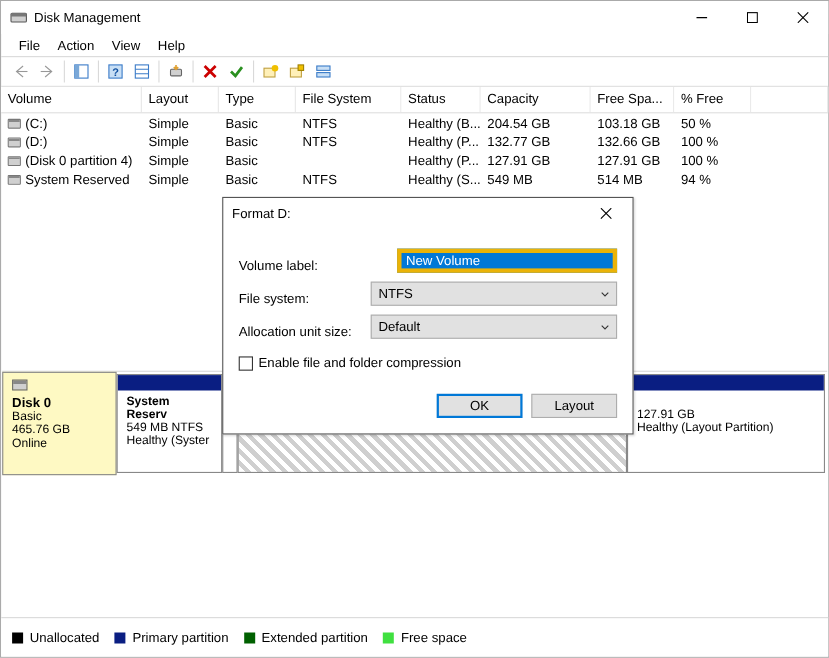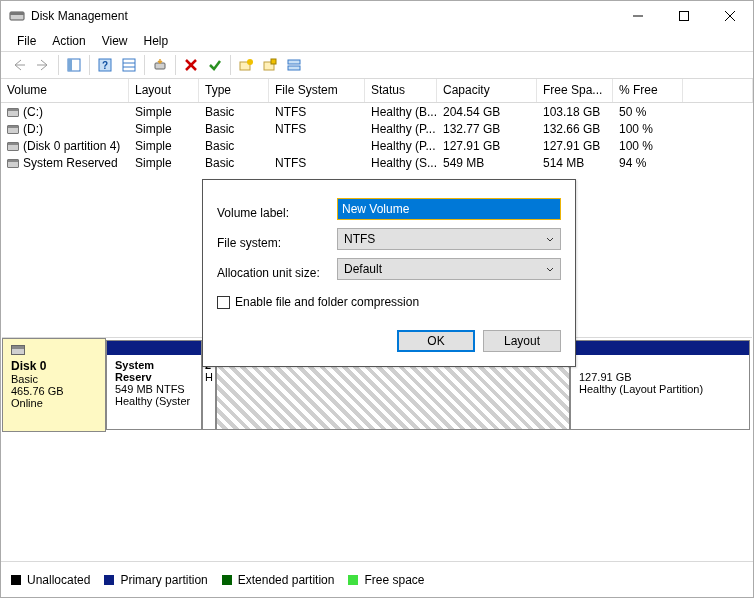--- a/index.html
+++ b/index.html
@@ -56,21 +56,21 @@
     .legend .sw { width: 10px; height: 10px; display: inline-block; }
 
     
     .dialog { position: absolute; left: 201px; top: 178px; width: 374px; background: #fff; border: 1px solid #555; box-shadow: 1px 1px 2px rgba(0,0,0,0.15); font-size: 12px; }
     .dialog-title { height: 28px; display: flex; align-items: center; padding: 0 8px; }
     .dialog-title .t { font-size: 12px; }
     .dialog-title .close { margin-left: auto; width: 32px; height: 24px; display: flex; align-items: center; justify-content: center; }
     .dialog-body { padding: 10px 14px 14px 14px; }
     .form-row { display: flex; align-items: flex-end; height: 30px; }
     .form-row .lbl { width: 120px; }
-    .form-row input[type=text] { flex: 1; height: 22px; border: 1px solid #eab308; padding: 0 4px; font-size: 12px; }
+    .form-row input[type=text] { flex: 1; height: 22px; border: 4px solid #eab308; padding: 0 4px; font-size: 12px; margin-left: 24px; }
     .form-row input.sel { background: #0078d7; color: #fff; }
     .form-row .select { flex: 1; height: 22px; border: 1px solid #adadad; background: #e1e1e1; padding: 0 6px; display: flex; align-items: center; position: relative; }
     .form-row .select .caret { position: absolute; right: 6px; }
     .chk-row { display: flex; align-items: center; height: 20px; gap: 5px; }
     .chk { width: 13px; height: 13px; border: 1px solid #333; display: flex; align-items: center; justify-content: center; font-size: 10px; background: #fff; }
     .dialog-buttons { display: flex; justify-content: flex-end; gap: 8px; padding-top: 18px; }
     .dialog-buttons button { width: 78px; height: 22px; font-size: 12px; border: 1px solid #adadad; background: #e1e1e1; }
     .dialog-buttons button.primary { border: 2px solid #0078d7; background: #e1e1e1; }
   </style>
 </head>
@@ -278,20 +278,29 @@
   <span>Unallocated</span>
   <span class="sw" style="background:#0a1e82;margin-left:8px"></span>
   <span>Primary partition</span>
   <span class="sw" style="background:#006000;margin-left:8px"></span>
   <span>Extended partition</span>
   <span class="sw" style="background:#40e040;margin-left:8px"></span>
   <span>Free space</span>
 </div>
 
 <div class="dialog">
+  <div class="dialog-title">
+    <span class="t">Format D:</span>
+    <div class="close">
+      <svg width="10" height="10" viewBox="0 0 10 10">
+          <line x1="0" y1="0" x2="10" y2="10" stroke="#000"></line>
+          <line x1="10" y1="0" x2="0" y2="10" stroke="#000"></line>
+        </svg>
+    </div>
+  </div>
   <div class="dialog-body">
     <div class="form-row">
       <span class="lbl">Volume label:</span>
       <input type="text" class="sel" value="New Volume" style="">
     </div>
     <div class="form-row">
       <span class="lbl">File system:</span>
       <div class="select">
         <span>NTFS</span>
         <span class="caret"><svg width="8" height="6" viewBox="0 0 8 6">

